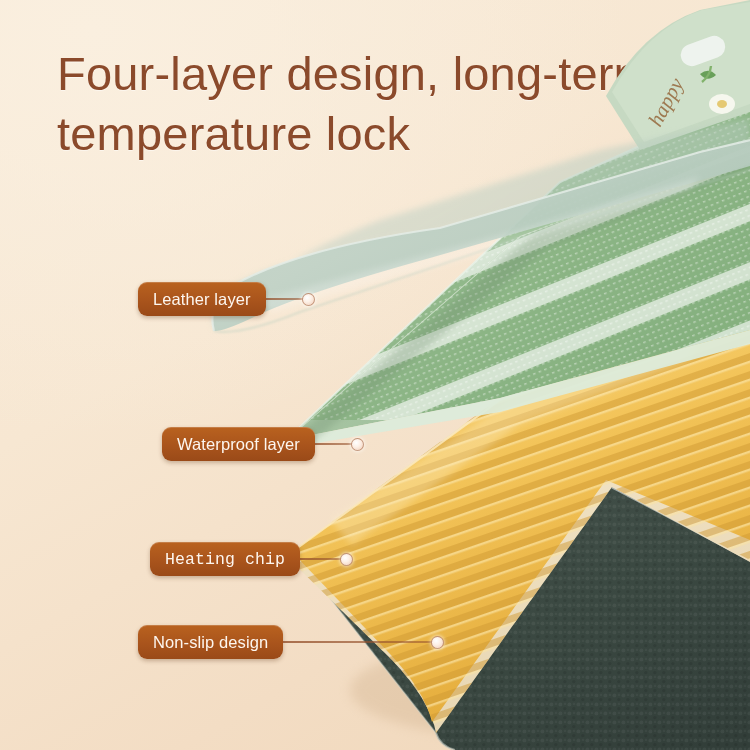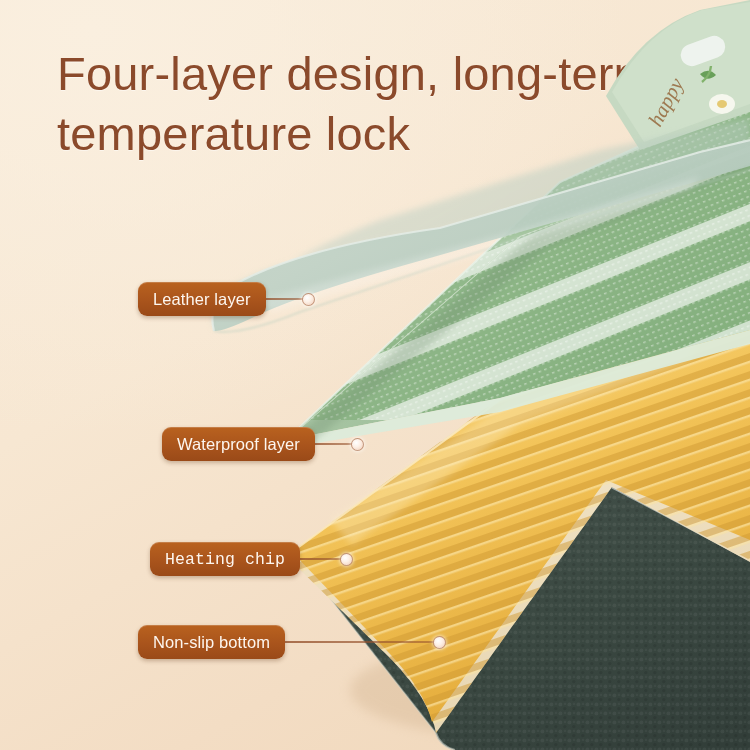--- a/index.html
+++ b/index.html
@@ -243,18 +243,18 @@
     <div class="dot"></div>
   </div>
 
   <div class="callout" id="c-heat">
     <div class="badge">Heating chip</div>
     <div class="leader"></div>
     <div class="dot"></div>
   </div>
 
   <div class="callout" id="c-nonslip">
-    <div class="badge">Non-slip bottom</div>
+    <div class="badge">Non-slip design</div>
     <div class="leader"></div>
     <div class="dot"></div>
   </div>
 
 </div>
 
 </body></html>

